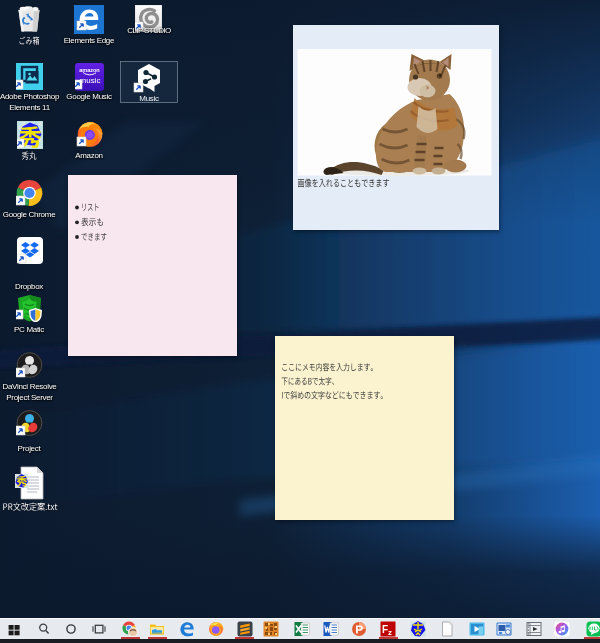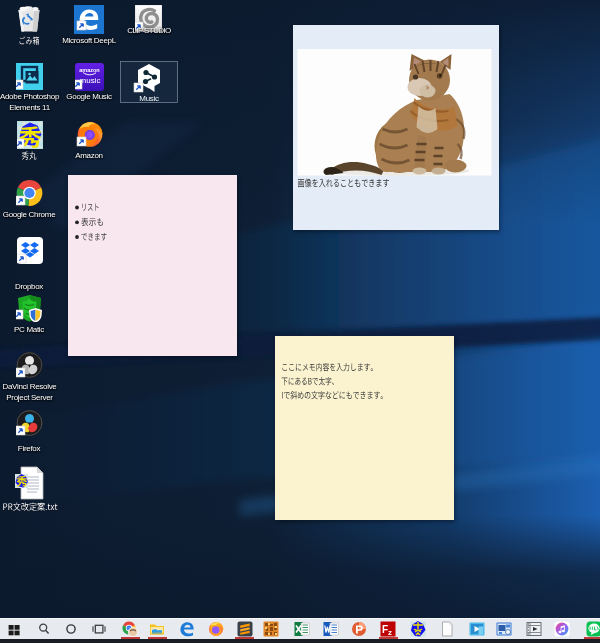--- a/index.html
+++ b/index.html
@@ -128,21 +128,21 @@
     <path transform="translate(4.5,9)" d="M1.5 -6.2Q1.9 -6.2 2.4 -6.1Q2.8 -6.1 3.4 -6.1Q3.7 -6.1 4 -6.1Q4.4 -6.1 4.7 -6.2Q5 -6.2 5.3 -6.2V-5.5Q5 -5.5 4.7 -5.4Q4.4 -5.4 4 -5.4Q3.7 -5.4 3.4 -5.4Q2.8 -5.4 2.4 -5.4Q1.9 -5.4 1.5 -5.5ZM1.8 -2.6Q1.7 -2.3 1.7 -2.1Q1.7 -1.8 1.7 -1.6Q1.7 -1.1 2.1 -0.7Q2.5 -0.4 3.3 -0.4Q3.8 -0.4 4.3 -0.5Q4.7 -0.5 5.1 -0.6Q5.4 -0.7 5.7 -0.8L5.7 0Q5.5 0.1 5.1 0.2Q4.7 0.2 4.3 0.3Q3.8 0.3 3.3 0.3Q2.6 0.3 2.1 0.1Q1.6 -0.1 1.4 -0.5Q1.1 -0.8 1.1 -1.4Q1.1 -1.8 1.1 -2.1Q1.2 -2.4 1.2 -2.7ZM5.5 -7.2Q5.5 -7.1 5.6 -6.8Q5.8 -6.6 5.9 -6.4Q6 -6.2 6 -6L5.6 -5.8Q5.5 -6 5.4 -6.4Q5.2 -6.8 5.1 -7ZM6.2 -7.6Q6.3 -7.4 6.4 -7.2Q6.5 -7 6.7 -6.7Q6.8 -6.5 6.8 -6.4L6.4 -6.1Q6.3 -6.4 6.2 -6.8Q6 -7.1 5.9 -7.4Z M8.6 -6.6Q8.7 -6.6 8.8 -6.6Q9 -6.6 9.1 -6.6Q9.2 -6.6 9.4 -6.6Q9.7 -6.6 9.9 -6.6Q10.1 -6.6 10.4 -6.6Q10.6 -6.7 10.7 -6.7Q10.8 -6.7 10.9 -6.7Q10.9 -6.7 11 -6.8L11.4 -6.4Q11.3 -6.3 11.3 -6.2Q11.2 -6.2 11.2 -6.1Q11.1 -5.9 10.9 -5.4Q10.8 -5 10.6 -4.5Q10.4 -4 10.3 -3.5Q10.2 -3.2 10 -2.9Q9.9 -2.5 9.8 -2.2Q9.7 -1.8 9.5 -1.5Q9.4 -1.2 9.3 -1Q9.1 -0.6 8.9 -0.5Q8.7 -0.3 8.4 -0.3Q8 -0.3 7.8 -0.7Q7.5 -1 7.5 -1.6Q7.5 -2.1 7.7 -2.5Q7.9 -3 8.2 -3.3Q8.5 -3.6 8.9 -3.8Q9.4 -4 9.9 -4Q10.5 -4 11.1 -3.8Q11.6 -3.6 12.1 -3.3Q12.6 -3.1 13 -2.8Q13.4 -2.5 13.6 -2.2L13.4 -1.4Q13.1 -1.8 12.7 -2.1Q12.3 -2.4 11.8 -2.7Q11.4 -3 10.9 -3.2Q10.4 -3.3 9.8 -3.3Q9.3 -3.3 8.9 -3.1Q8.4 -2.8 8.2 -2.5Q8 -2.1 8 -1.7Q8 -1.4 8.1 -1.2Q8.3 -1.1 8.4 -1.1Q8.6 -1.1 8.7 -1.1Q8.8 -1.2 8.9 -1.4Q9 -1.6 9.1 -1.8Q9.2 -2.1 9.3 -2.4Q9.4 -2.7 9.5 -3.1Q9.6 -3.4 9.7 -3.7Q9.9 -4 10 -4.5Q10.2 -4.9 10.3 -5.3Q10.4 -5.7 10.6 -6Q10.5 -6 10.3 -6Q10.1 -6 9.8 -6Q9.6 -6 9.4 -5.9Q9.2 -5.9 9.1 -5.9Q9 -5.9 8.9 -5.9Q8.7 -5.9 8.6 -5.9ZM12.9 -4.6Q12.9 -3.7 12.8 -2.9Q12.7 -2.1 12.4 -1.5Q12.2 -0.8 11.8 -0.3Q11.4 0.2 10.8 0.5L10.3 0Q11 -0.3 11.3 -0.8Q11.7 -1.2 11.9 -1.8Q12.2 -2.3 12.2 -2.8Q12.3 -3.4 12.4 -3.9Q12.4 -4.1 12.4 -4.3Q12.4 -4.5 12.4 -4.7Z M17.5 -4.7H20.4V0.7H19.9V-4.1H18V0.7H17.5ZM14.4 -4H17.3V-3.3H14.4ZM17.7 -3.2H20.1V-2.6H17.7ZM17.7 -1.7H20.1V-1.2H17.7ZM17.7 -0.3H20.1V0.3H17.7ZM15.6 -5H16.1V0.7H15.6ZM16.1 -3.1Q16.2 -3 16.3 -2.8Q16.5 -2.6 16.7 -2.4Q16.9 -2.2 17 -2Q17.2 -1.8 17.3 -1.7L16.9 -1.1Q16.8 -1.3 16.7 -1.5Q16.6 -1.7 16.4 -2Q16.2 -2.2 16 -2.4Q15.9 -2.7 15.8 -2.8ZM15.2 -6.7H17.4V-6.1H15.2ZM17.9 -6.7H20.6V-6.1H17.9ZM15.3 -7.6 15.8 -7.4Q15.7 -6.9 15.5 -6.5Q15.3 -6 15.1 -5.6Q14.9 -5.1 14.7 -4.8Q14.7 -4.9 14.6 -4.9Q14.5 -5 14.4 -5.1Q14.3 -5.2 14.3 -5.2Q14.6 -5.6 14.9 -6.3Q15.1 -6.9 15.3 -7.6ZM18 -7.6 18.6 -7.4Q18.4 -6.7 18.1 -6Q17.8 -5.4 17.5 -4.9Q17.4 -4.9 17.3 -5Q17.2 -5.1 17.2 -5.2Q17.1 -5.2 17 -5.3Q17.4 -5.7 17.6 -6.3Q17.9 -6.9 18 -7.6ZM15.6 -6.3 16 -6.5Q16.2 -6.1 16.3 -5.8Q16.4 -5.4 16.5 -5.1L16 -4.9Q16 -5.1 15.8 -5.5Q15.7 -5.9 15.6 -6.3ZM18.5 -6.2 18.9 -6.5Q19.1 -6.2 19.3 -5.8Q19.5 -5.4 19.6 -5.1L19.1 -4.9Q19 -5.2 18.8 -5.5Q18.7 -5.9 18.5 -6.2ZM15.6 -3.7 16 -3.4Q15.9 -2.8 15.6 -2.2Q15.4 -1.7 15.1 -1.1Q14.8 -0.6 14.6 -0.2Q14.5 -0.4 14.4 -0.5Q14.3 -0.7 14.2 -0.8Q14.5 -1.1 14.8 -1.6Q15 -2.1 15.3 -2.6Q15.5 -3.1 15.6 -3.7Z" fill="#fff"></path>
   </svg>
 <svg class="ic" style="left:74px;top:5px" width="30" height="29" viewBox="0 0 30 29">
 <rect width="30" height="29" fill="#1c76d1"></rect>
 <path d="M5.8 12.8 C6.6 7.6 10.6 4.4 15.2 4.4 C20.9 4.4 24.2 8.3 24.2 13 L24.2 15 L10.5 15 C10.7 18.9 13.5 20.9 17 20.9 C19.4 20.9 21.4 20.3 23.2 19.1 L23.2 23.3 C21.4 24.4 19 25 16.4 25 C9.9 25 5.6 20.9 5.6 15.2 C5.6 14.4 5.7 13.6 5.8 12.8 Z M19.5 11.4 C19.5 9.3 17.9 7.9 15.6 7.9 C13.5 7.9 11.5 9.2 10.8 11.6 L19.5 11.6 Z" fill="#fff"></path>
 <g transform="translate(3,16)">
       <rect width="9" height="9" fill="#fff" stroke="#cfcfcf" stroke-width="0.6"></rect>
       <path d="M2.3 6.7 L6.2 2.8 M6.2 2.8 L3.2 2.8 M6.2 2.8 L6.2 5.8" stroke="#1d56c8" stroke-width="1.3" fill="none"></path>
     </g>
 </svg>
-<div class="lab" style="left:56px;top:36px;width:66px">Microsoft DeepL</div>
+<div class="lab" style="left:56px;top:36px;width:66px">Elements Edge</div>
 <svg class="ic" style="left:135px;top:5px" width="27" height="27" viewBox="0 0 27 27">
 <defs>
       <linearGradient id="csg" x1="0" y1="0" x2="0" y2="1">
         <stop offset="0" stop-color="#fdfdfd"></stop>
         <stop offset="1" stop-color="#e2e2e2"></stop>
       </linearGradient>
     </defs>
 <rect width="27" height="27" fill="url(#csg)" stroke="#c8c8c8" stroke-width="0.6"></rect>
 <path d="M19.5 5.8 C16 3.2 9.2 4.2 6.9 8.4 C4.5 12.8 5.8 18.6 10.4 20.9 C14.6 23 20.3 21.8 22 17.4 C23.5 13.5 21.7 9.2 17.6 8.6 C13.9 8.1 11 10.4 11.3 13.7 C11.5 16.5 14.4 18 16.8 16.9" fill="none" stroke="#8f8f8f" stroke-width="3.4" stroke-linecap="round"></path>
 <g transform="translate(-1,17)">
@@ -301,21 +301,21 @@
 <circle cx="13.5" cy="14" r="13" fill="#1c1c1e"></circle>
 <circle cx="13.5" cy="14" r="12.4" fill="none" stroke="#666" stroke-width="0.7"></circle>
 <path d="M13.5 5 C16.2 5 18 7.2 18 9.4 C18 11.2 17 12.4 16.2 13.6 L10.8 13.6 C10 12.4 9 11.2 9 9.4 C9 7.2 10.8 5 13.5 5 Z" fill="#3ab0e8"></path>
 <path d="M6.3 20.3 C4.9 18 5.7 15.3 7.6 14.2 C9.2 13.3 10.8 13.8 12.3 14.6 L15 19.3 C14.3 20.6 14 22.1 12.4 23 C10.5 24.1 7.7 22.6 6.3 20.3 Z" fill="#f0d428"></path>
 <path d="M20.7 20.3 C22.1 18 21.3 15.3 19.4 14.2 C17.8 13.3 16.2 13.8 14.7 14.6 L12 19.3 C12.7 20.6 13 22.1 14.6 23 C16.5 24.1 19.3 22.6 20.7 20.3 Z" fill="#e83c3c"></path>
 <g transform="translate(0,17)">
       <rect width="9" height="9" fill="#fff" stroke="#cfcfcf" stroke-width="0.6"></rect>
       <path d="M2.3 6.7 L6.2 2.8 M6.2 2.8 L3.2 2.8 M6.2 2.8 L6.2 5.8" stroke="#1d56c8" stroke-width="1.3" fill="none"></path>
     </g>
 </svg>
-<div class="lab" style="left:-1px;top:444px;width:60px">Firefox</div>
+<div class="lab" style="left:-1px;top:444px;width:60px">Project</div>
 <svg class="ic" style="left:15px;top:466px" width="30" height="34" viewBox="0 0 30 34">
 <path d="M6 1 L22 1 L28 7 L28 33 L6 33 Z" fill="#fff" stroke="#b8b8b8" stroke-width="0.8"></path>
 <path d="M22 1 L22 7 L28 7 Z" fill="#d8d8d8"></path>
 <g stroke="#b0b8c4" stroke-width="1">
       <path d="M12 11 H24 M12 14 H24 M12 17 H24 M12 20 H24 M12 23 H24 M12 26 H22"></path>
     </g>
 <g transform="translate(0,8)">
       <rect width="13" height="14" fill="#d8e4e4"></rect>
       <path d="M6.5 0 L11 2.5 L13 8 L8.5 13.5 L4 12.5 L0.5 8.5 L2 3 Z" fill="#1612f0"></path>
       <path transform="translate(1.2,11.5) scale(0.52)" d="M1.3 -14.1H20.7V-11.7H1.3ZM4 -7.5H13V-5.3H4ZM9.6 -17H12.2V-8H9.6ZM8.4 -13.4 10.6 -12.5Q9.9 -11.5 9 -10.5Q8 -9.6 6.9 -8.8Q5.8 -7.9 4.6 -7.3Q3.4 -6.6 2.2 -6.2Q2 -6.5 1.7 -6.9Q1.4 -7.3 1.1 -7.7Q0.7 -8 0.5 -8.3Q1.7 -8.6 2.8 -9.2Q4 -9.7 5 -10.4Q6.1 -11.1 6.9 -11.8Q7.8 -12.6 8.4 -13.4ZM13.3 -13.4Q14.1 -12.3 15.4 -11.4Q16.7 -10.4 18.2 -9.7Q19.8 -9 21.4 -8.5Q21.1 -8.3 20.8 -7.9Q20.5 -7.5 20.2 -7.1Q19.9 -6.6 19.7 -6.3Q18.4 -6.7 17.2 -7.4Q16 -8 14.9 -8.8Q13.8 -9.6 12.8 -10.6Q11.9 -11.5 11.2 -12.5ZM16.7 -18.7 18.6 -16.6Q17 -16.3 15 -16Q13.1 -15.8 11.1 -15.6Q9 -15.5 6.9 -15.4Q4.9 -15.2 2.9 -15.2Q2.9 -15.7 2.7 -16.3Q2.5 -16.9 2.3 -17.3Q4.2 -17.4 6.2 -17.5Q8.2 -17.6 10.1 -17.8Q12 -18 13.7 -18.2Q15.4 -18.4 16.7 -18.7ZM7 -6.8H9.7Q9.5 -5.3 9.2 -4Q8.8 -2.7 8.1 -1.6Q7.3 -0.5 6 0.5Q4.8 1.4 2.7 2Q2.6 1.7 2.3 1.3Q2 0.8 1.7 0.4Q1.5 0 1.2 -0.2Q2.9 -0.7 4 -1.4Q5.1 -2.1 5.7 -2.9Q6.3 -3.8 6.6 -4.8Q6.8 -5.7 7 -6.8ZM16.8 -5.2H19.4Q19.4 -5.2 19.4 -5Q19.4 -4.9 19.4 -4.6Q19.4 -4.4 19.3 -4.2Q19.2 -2.6 19 -1.6Q18.8 -0.5 18.6 0.2Q18.3 0.8 18 1.1Q17.6 1.6 17.1 1.7Q16.6 1.9 15.9 1.9Q15.4 2 14.5 2Q13.6 2 12.7 1.9Q12.6 1.4 12.4 0.7Q12.2 0 11.8 -0.5Q12.7 -0.4 13.6 -0.4Q14.5 -0.4 14.9 -0.4Q15.2 -0.4 15.4 -0.4Q15.6 -0.4 15.8 -0.5Q16 -0.7 16.2 -1.2Q16.4 -1.7 16.5 -2.6Q16.7 -3.5 16.8 -4.9ZM13.5 -5.2H17.4V-3H12.8ZM12.3 -7.5H14.8Q14.5 -6.1 14.2 -4.6Q13.9 -3.1 13.6 -2.1L11.2 -2.4Q11.5 -3.4 11.8 -4.8Q12.1 -6.2 12.3 -7.5Z" fill="#f0e000"></path>

